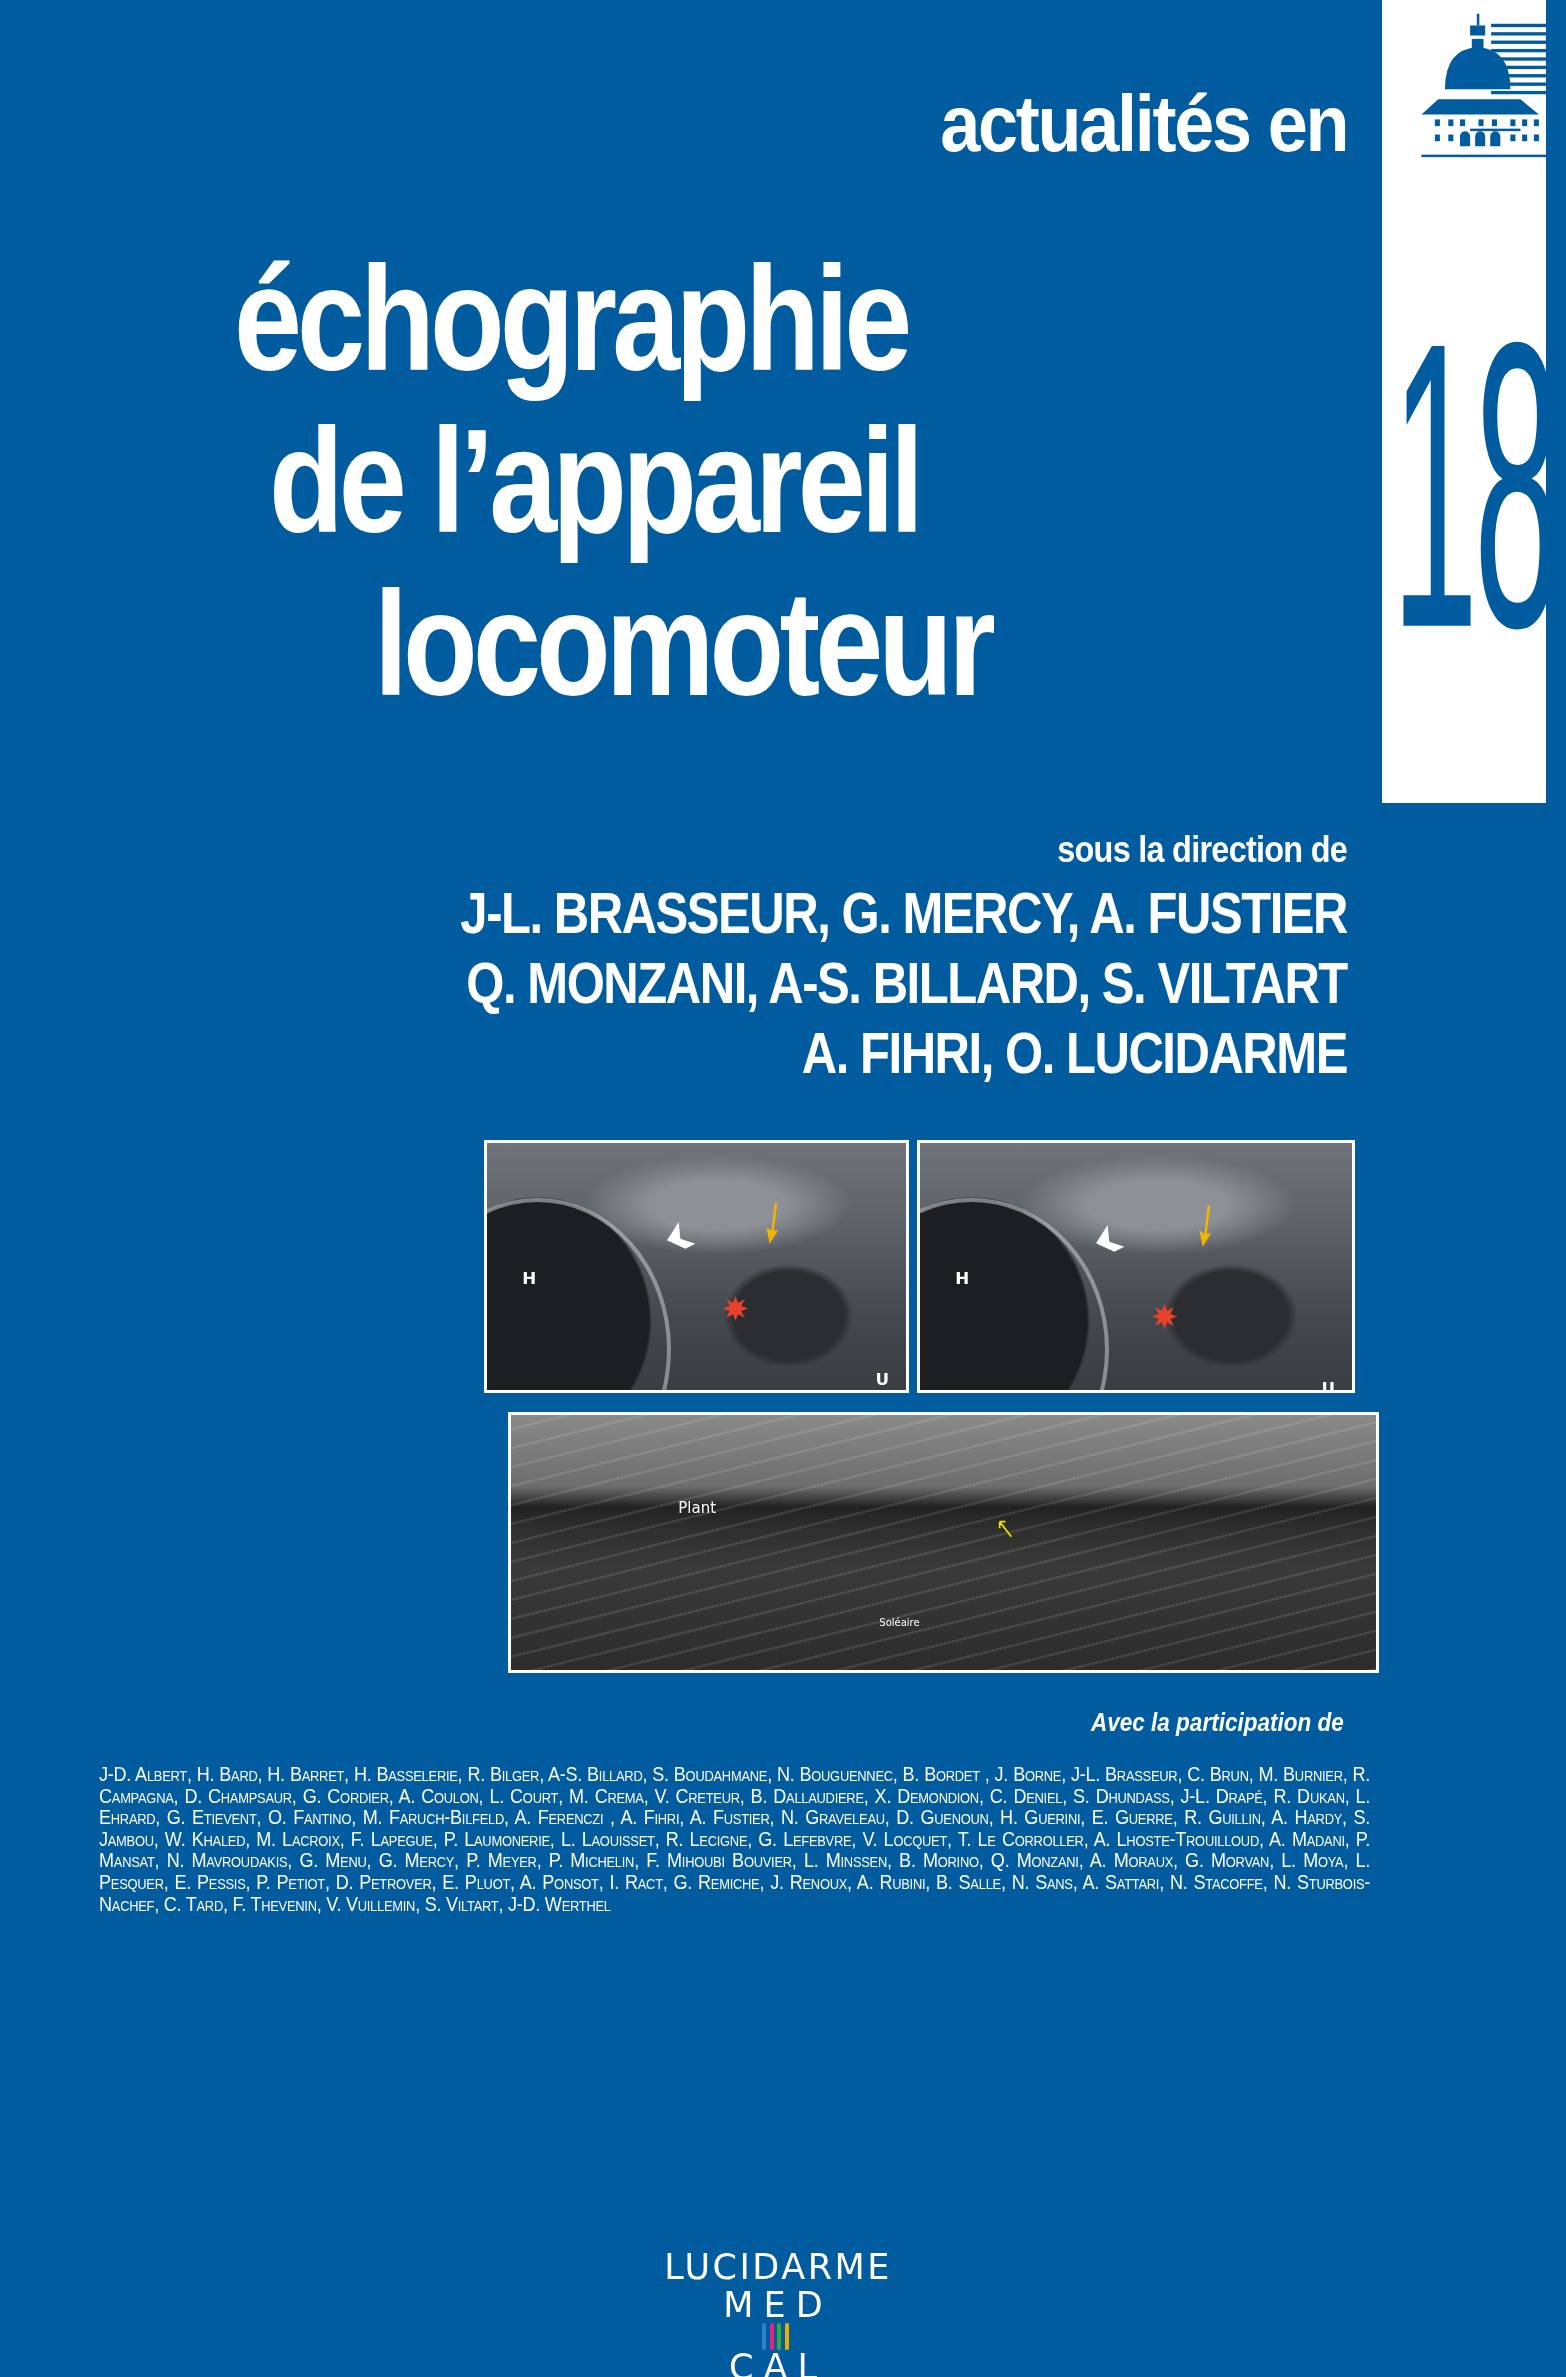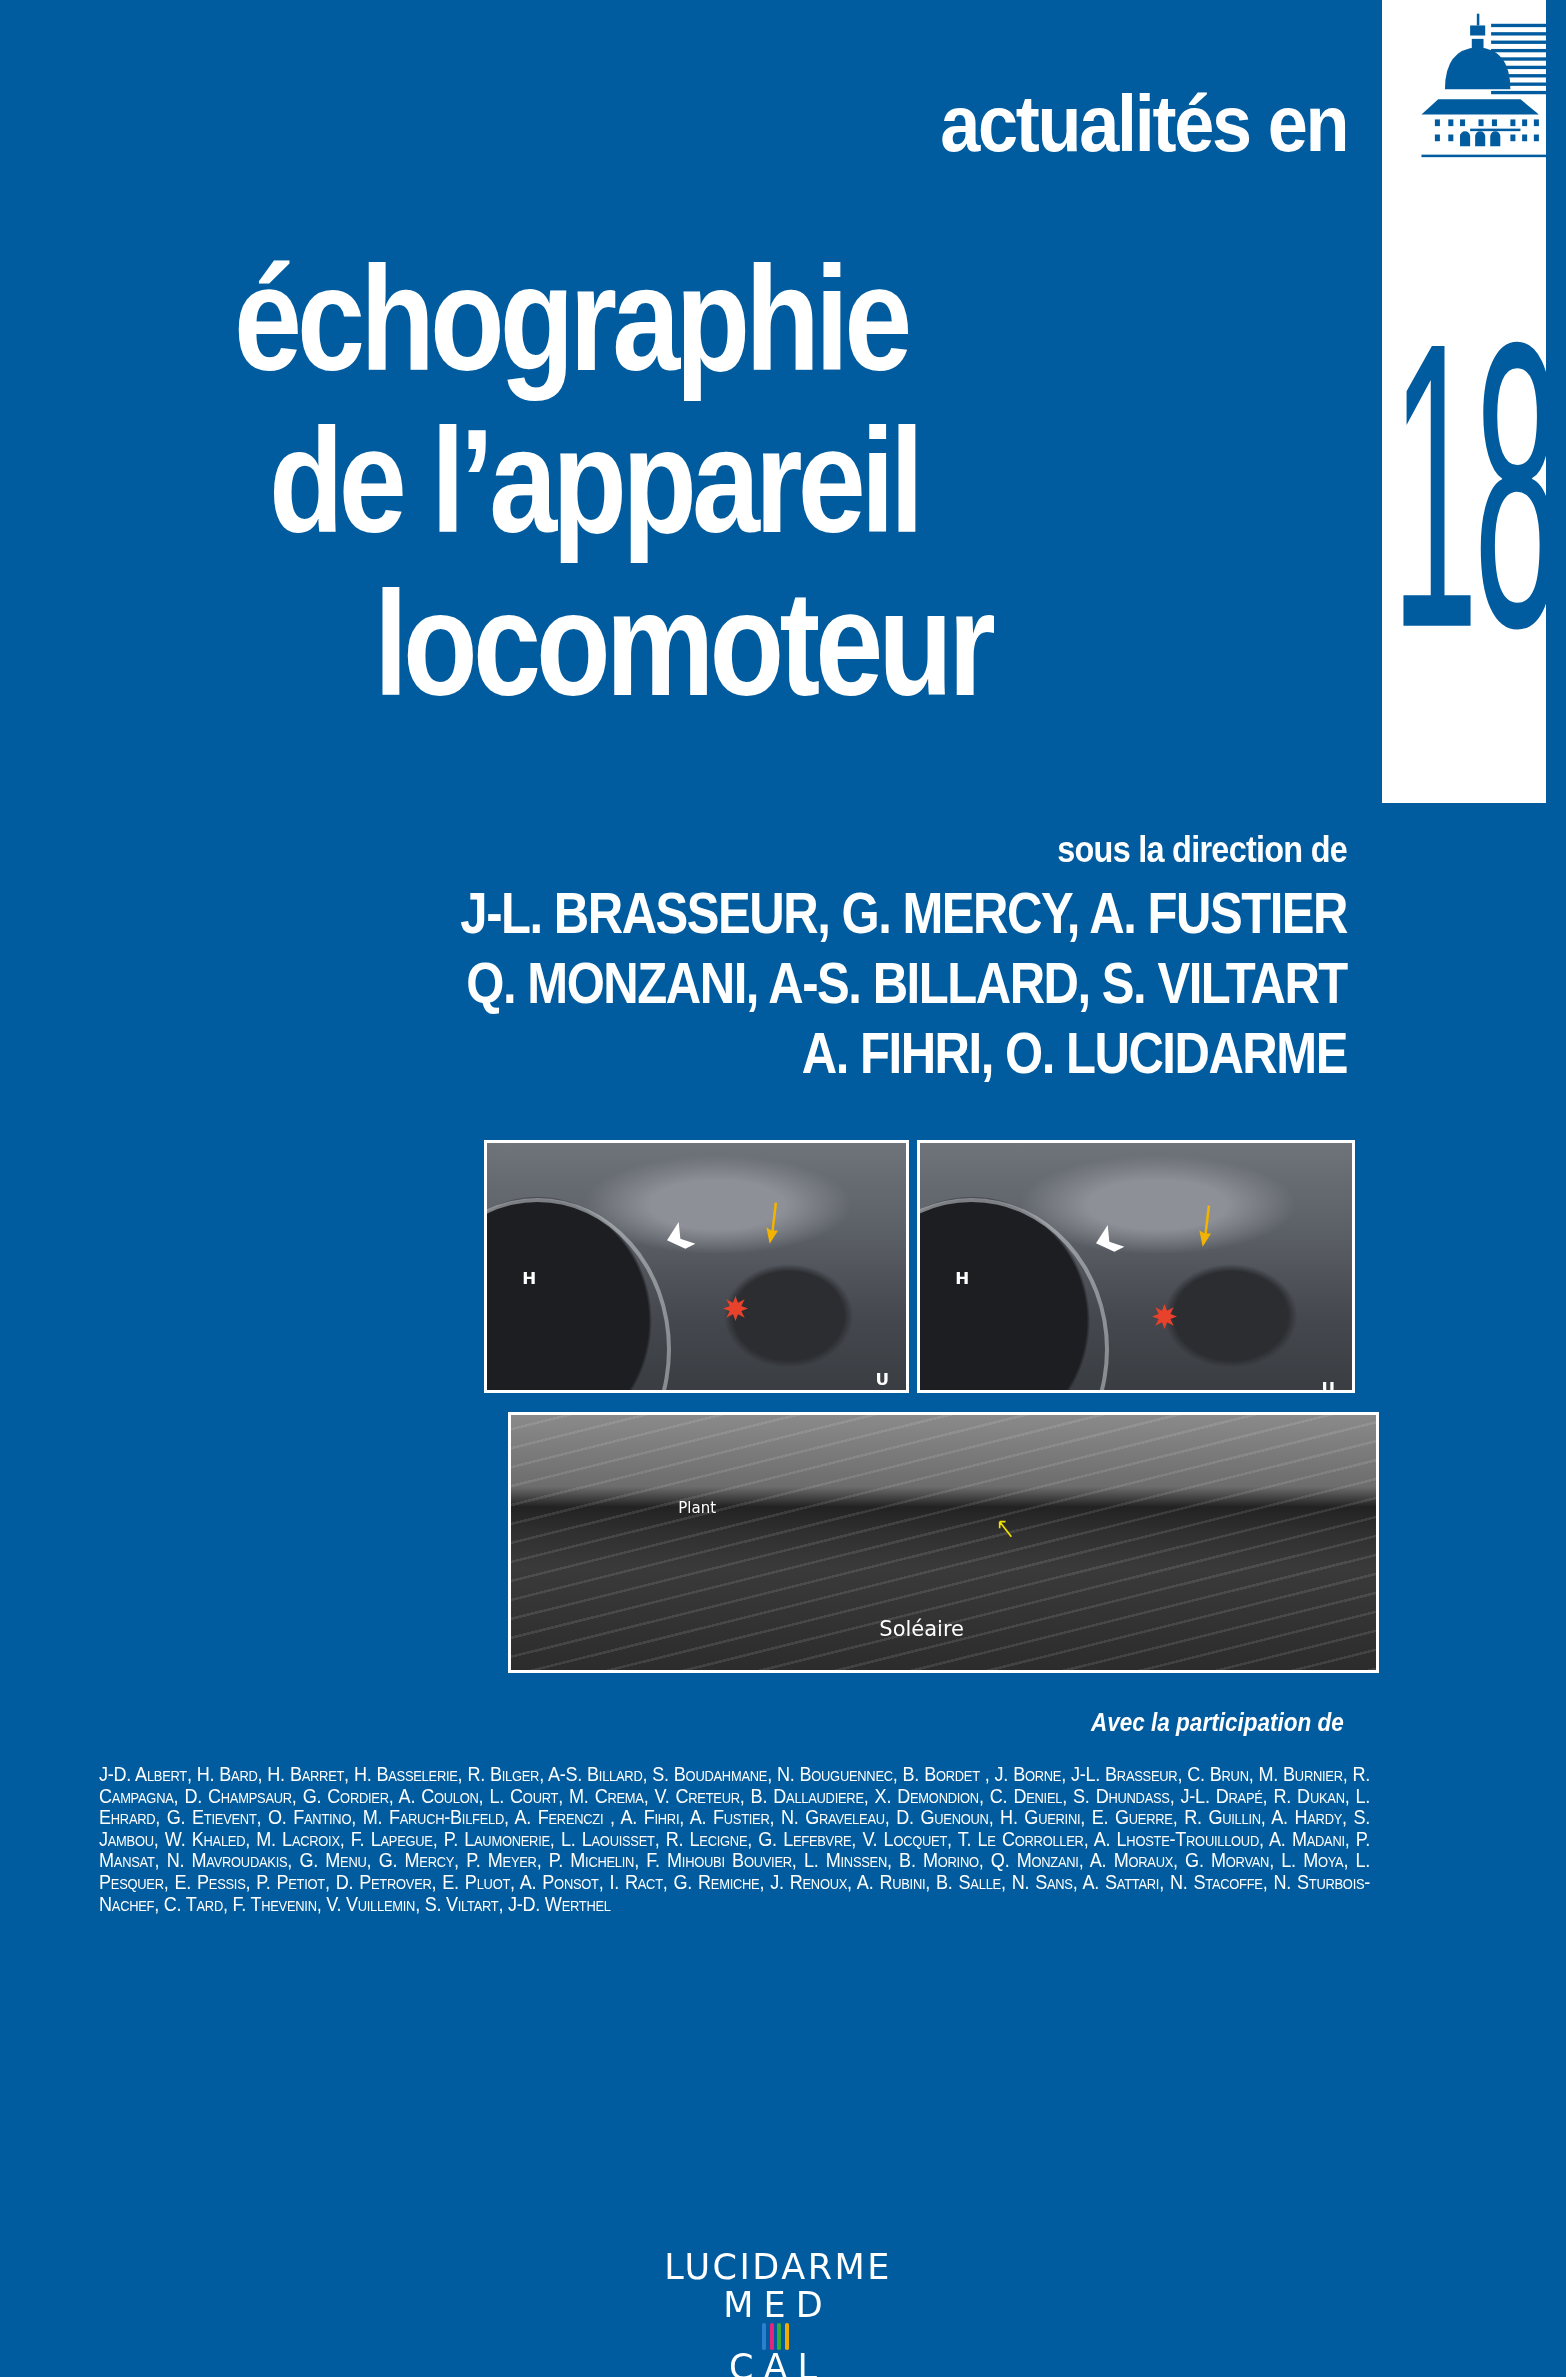--- a/index.html
+++ b/index.html
@@ -91,21 +91,21 @@
   }
   .lbl-h { left: 35px; top: 127px; }
   .lbl-u { right: 16.7px; bottom: 1.7px; }
   .arrowhead-marker {
     position: absolute; left: 180px; top: 79px; width: 28.4px; height: 28.4px;
   }
   .yellow-arrow { position: absolute; left: 276px; top: 59px; width: 16.7px; height: 42px; }
   .red-star { position: absolute; left: 236px; top: 153px; width: 25px; height: 25px; }
 
   .lbl-plant { position: absolute; left: 167px; top: 84px; font-family: "DejaVu Sans", sans-serif; font-size: 15px; color: #fff; }
-  .lbl-soleaire { position: absolute; left: 368px; top: 202px; font-family: "DejaVu Sans", sans-serif; font-size: 21px; color: #fff; }
+  .lbl-soleaire { position: absolute; left: 368px; top: 202px; font-family: "DejaVu Sans", sans-serif; font-size: 10px; color: #fff; }
   .small-arrow { position: absolute; left: 487px; top: 105px; width: 16.7px; height: 18.4px; }
 
   .participation {
     position: absolute; right: 222px; top: 1710px;
     font-weight: bold; font-style: italic; font-size: 25px; line-height: 1;
     transform: scaleX(0.9); transform-origin: right top;
   }
   .contributors {
     position: absolute; left: 99px; top: 1763px; width: 1271px;
     font-family: "Liberation Sans", sans-serif;

